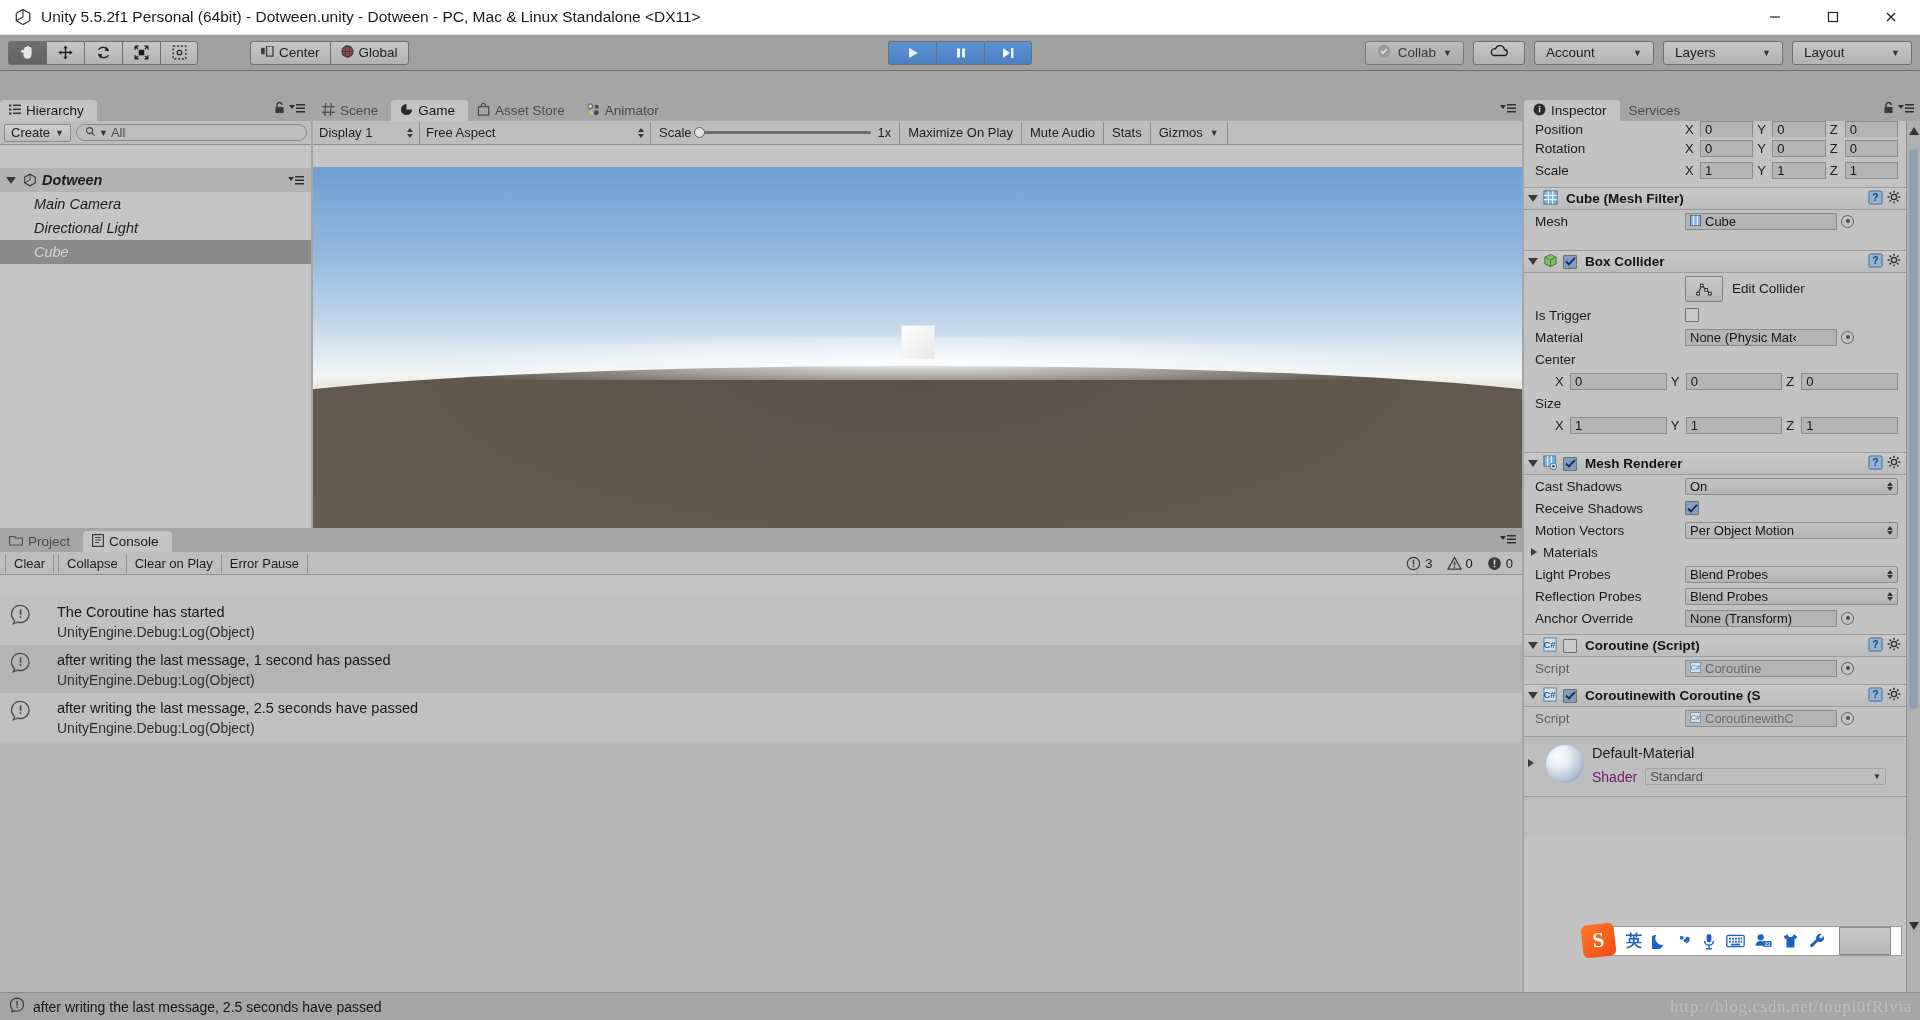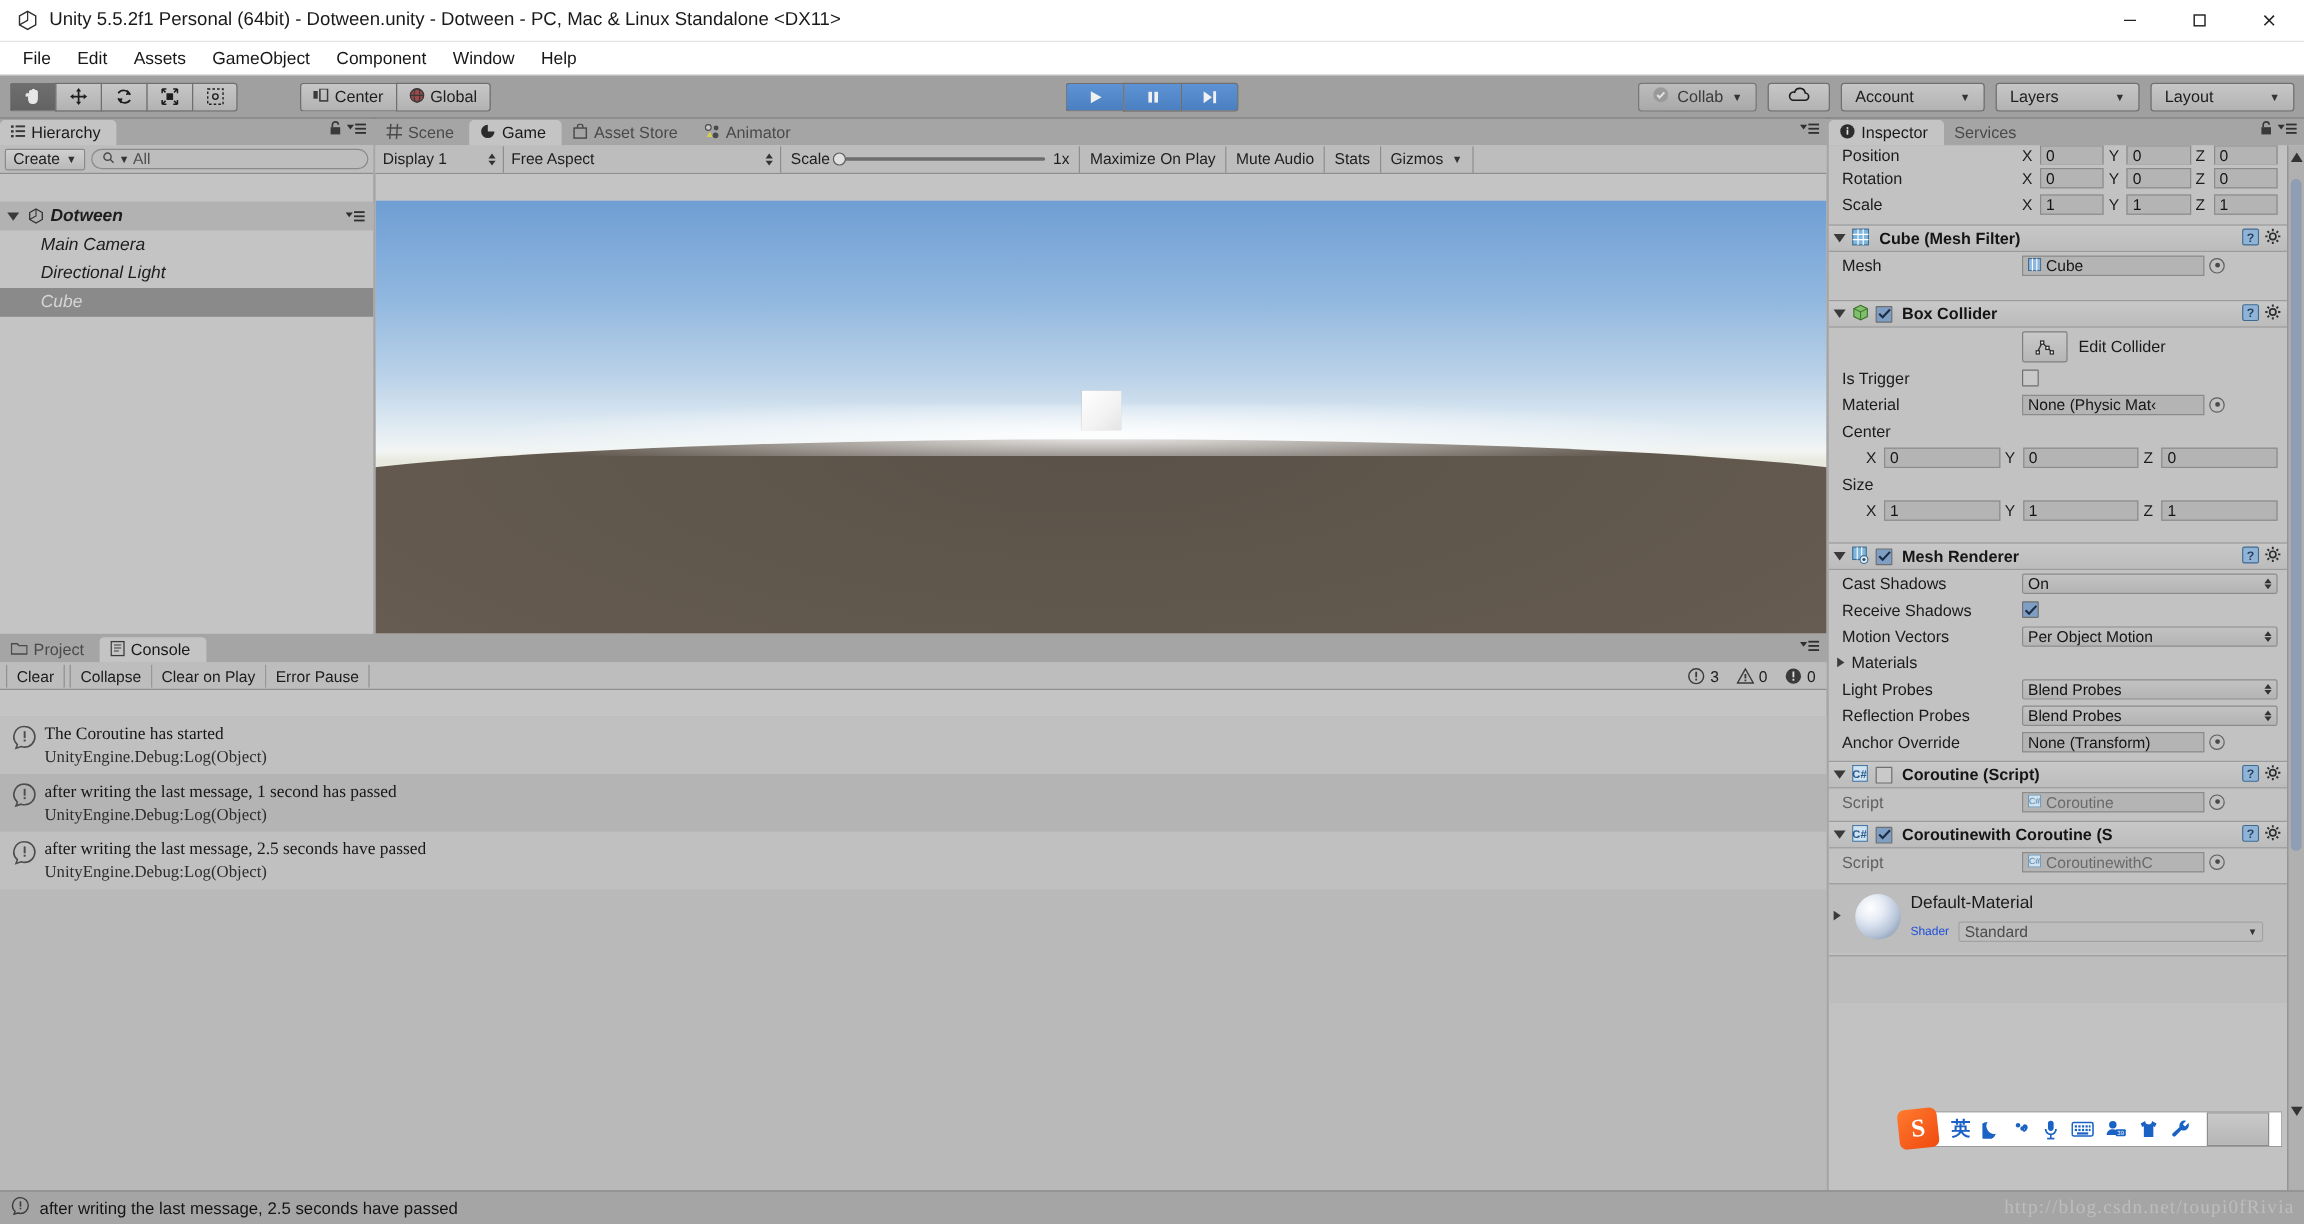--- a/index.html
+++ b/index.html
@@ -185,21 +185,21 @@
     display: flex; align-items: center; font-size: 13px;
   }
   .cons-btn {
     height: 19px; padding: 0 8px; display: flex; align-items: center;
     border-right: 1px solid #909090; color: #1c1c1c; background: #bdbdbd;
   }
   .cons-btn.first { border-left: 1px solid #909090; margin-left: 5px; }
   .cons-counts { margin-left: auto; display: flex; align-items: center; gap: 14px; padding-right: 9px; font-size: 13px; color: #1c1c1c; }
   .cons-counts span.n { margin-left: 4px; }
   .cons-list { position: absolute; top: 45px; left: 0; right: 0; bottom: 0; background: #b9b9b9; overflow: hidden;}
-  .log-row { height: 48px; display: flex; padding: 5px 0 0 10px; gap: 6px; font-family: Liberation Serif, serif; }
+  .log-row { height: 48px; display: flex; padding: 5px 0 0 10px; gap: 26px; }
   .log-row:nth-child(odd) { background: #c0c0c0; }
   .log-row:nth-child(even) { background: #b4b4b4; }
   .log-msg { font-size: 14.5px; color: #171717; line-height: 20px; }
   .log-sub { font-size: 14px; color: #2d2d2d; line-height: 20px; }
   .icon-info {
     width: 21px; height: 21px; flex: none; margin-top: 2px;
   }
 
   
   #inspector { left: 1524px; top: 0; right: 0; bottom: 0; }
@@ -310,29 +310,20 @@
       </div>
       <div class="win-btn close">
         <svg width="14" height="14" viewBox="0 0 14 14">
             <line x1="3" y1="3" x2="11" y2="11" stroke="currentColor" stroke-width="1.3"></line>
             <line x1="11" y1="3" x2="3" y2="11" stroke="currentColor" stroke-width="1.3"></line>
           </svg>
       </div>
     </div>
   </div>
 
-  <div class="menubar">
-    <div class="menu-item">File</div>
-    <div class="menu-item">Edit</div>
-    <div class="menu-item">Assets</div>
-    <div class="menu-item">GameObject</div>
-    <div class="menu-item">Component</div>
-    <div class="menu-item">Window</div>
-    <div class="menu-item">Help</div>
-  </div>
 
   <div class="toolbar">
     <div class="tool-group">
       <div class="tool-btn active">
         <svg width="17" height="17" viewBox="0 0 24 24" fill="none" stroke="#e8e8e8" stroke-width="1.5">
           <path d="M8 12V6.5a1.5 1.5 0 013 0V12V5a1.5 1.5 0 013 0v7V6.5a1.5 1.5 0 013 0V14c0 4-2 6-5 6s-5-2-5-5V10a1.5 1.5 0 00-3 0v2"></path>
         </svg>
       </div>
       <div class="tool-btn">
         <svg width="17" height="17" viewBox="0 0 24 24" fill="#1d1d1d">
@@ -1126,21 +1117,21 @@
             </span>
             <span class="radio-dot"></span>
           </div>
 
           <div style="margin-top:7px;border-top:1px solid #9b9b9b;background:#bdbdbd;height:58px;display:flex;align-items:flex-start;padding-top:4px">
             <span class="tri" style="margin:18px 0 0 4px"></span>
             <span class="mat-preview"></span>
             <span style="flex:1">
               <div style="font-size:14.5px;color:#1b1b1b;padding-top:4px">Default-Material</div>
               <div style="display:flex;align-items:center;gap:8px;margin-top:7px">
-                <span style="font-size:10px;color:#1d4ed8">Shader</span>
+                <span style="font-size:14px;color:#701a75">Shader</span>
                 <span class="dropdown" style="flex:1;margin-right:20px;background:#bdbdbd;border-color:#a3a3a3;color:#4e4e4e">
                   <span>Standard</span>
                   <span class="caret" style="margin-left:auto;font-size:8px">▼</span>
                 </span>
               </div>
             </span>
           </div>
 
           <div style="height:40px;border-top:1px solid #9b9b9b;margin-top:2px;background:#bdbdbd"></div>
         </div>

